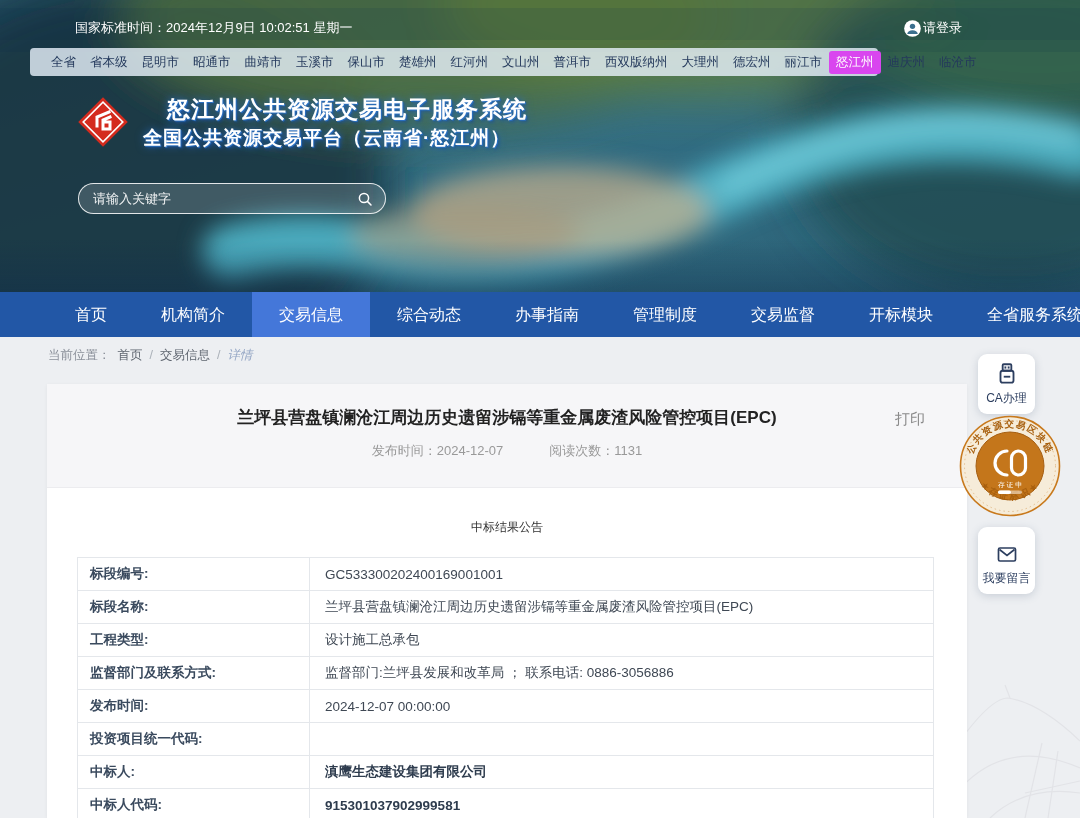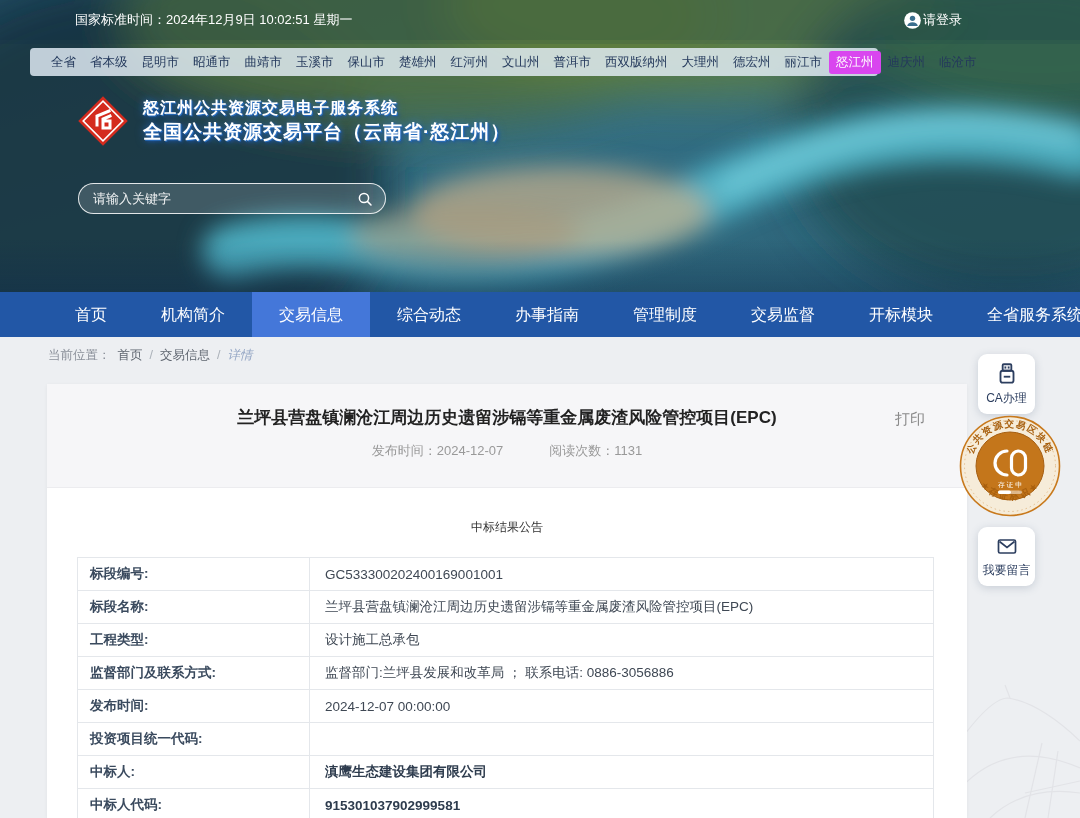--- a/index.html
+++ b/index.html
@@ -5,41 +5,41 @@
   html,body{margin:0;padding:0;}
   body{
     width:1080px;height:818px;position:relative;overflow:hidden;
     background:#edeff2;
     font-family:"Liberation Sans","DejaVu Sans",sans-serif;
   }
   
   .banner{position:absolute;top:0;left:0;width:1080px;height:292px;overflow:hidden;}
   .banner-art{position:absolute;top:0;left:0;}
   .topbar{
-    position:absolute;top:0;left:0;right:0;height:40px;
+    position:absolute;top:8px;left:0;right:0;height:40px;
     display:flex;align-items:center;justify-content:space-between;
     padding:0 118px 4px 75px;color:#fff;font-size:13px;
     background:rgba(8,40,70,.12);
   }
   .login{display:flex;align-items:center;gap:1px;cursor:pointer;color:#fff;}
   .region-strip{
     position:absolute;top:48px;left:30px;width:848px;height:28px;
     background:rgba(229,239,249,.82);border-radius:4px;
     display:flex;align-items:center;justify-content:flex-start;
     padding:0 14px;box-sizing:border-box;
     font-size:12.5px;color:#24395c;
   }
   .region-tab{padding:3px 7px;border-radius:3px;cursor:pointer;white-space:nowrap;}
   .region-tab.active{background:#d946ef;color:#fff;}
   .brand{position:absolute;top:94px;left:76px;display:flex;align-items:center;gap:13px;}
   .brand-titles div{
     color:#fff;font-weight:bold;letter-spacing:1px;line-height:1.35;
     text-shadow:1px 1px 0 #2a6fc0,0 0 8px rgba(40,110,200,.95),2px 2px 3px rgba(20,70,150,.7);
   }
-  .brand-title-1{font-size:16px;}
+  .brand-title-1{font-size:23px;margin-left:24px;}
   .brand-title-2{font-size:19px;}
   .searchbar{
     position:absolute;top:183px;left:78px;width:308px;height:31px;
     border:1px solid rgba(255,255,255,.85);border-radius:17px;
     background:rgba(255,255,255,.16);
     display:flex;align-items:center;padding:0 12px;box-sizing:border-box;
   }
   .searchbar input{
     flex:1;background:none;border:none;outline:none;color:#fff;font-size:13px;
     font-family:inherit;
@@ -89,21 +89,21 @@
   .info-table tr.bold td.value{font-weight:bold;color:#2e3c4e;}
   
   .float-card{
     position:absolute;width:57px;background:#fff;border-radius:9px;
     box-shadow:0 2px 8px rgba(70,90,120,.22);
     display:flex;flex-direction:column;align-items:center;gap:3px;
     z-index:3;cursor:pointer;
   }
   .float-card .fc-label{font-size:12px;color:#2c3e5f;padding-bottom:7px;}
   .fc-ca{left:978px;top:354px;padding-top:7px;}
-  .fc-msg{left:978px;top:527px;padding-top:8px;}
+  .fc-msg{left:978px;top:527px;padding-top:16px;}
   .seal{position:absolute;left:958px;top:412px;width:104px;height:108px;z-index:4;}
   
   .sketch{position:absolute;right:0;bottom:0;z-index:0;}
 </style>
 </head>
 <body>
 
 <svg class="sketch" width="150" height="145" viewBox="0 0 150 145">
   <g fill="none" stroke="#e2e3e7" stroke-width="1.2">
     <path d="M5 105 Q 55 25 78 25 Q 110 30 150 68"></path>

